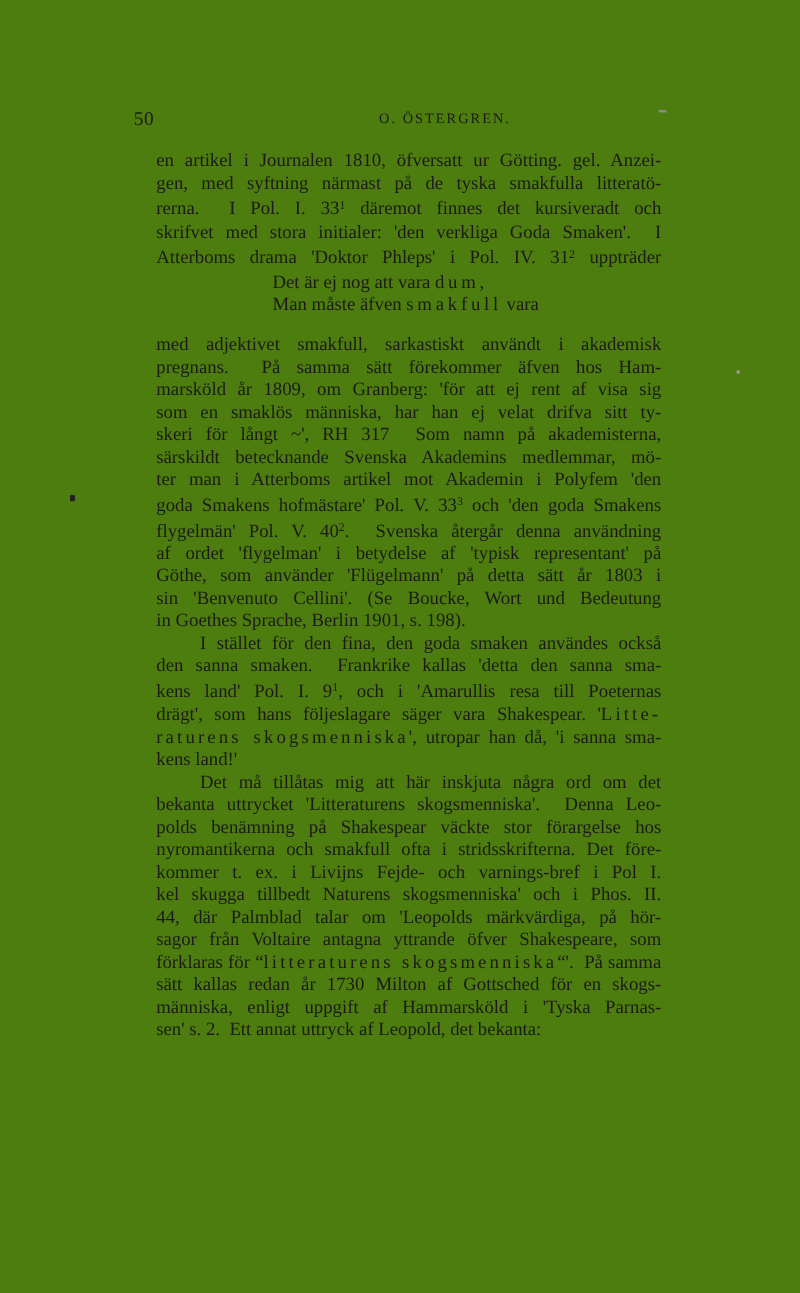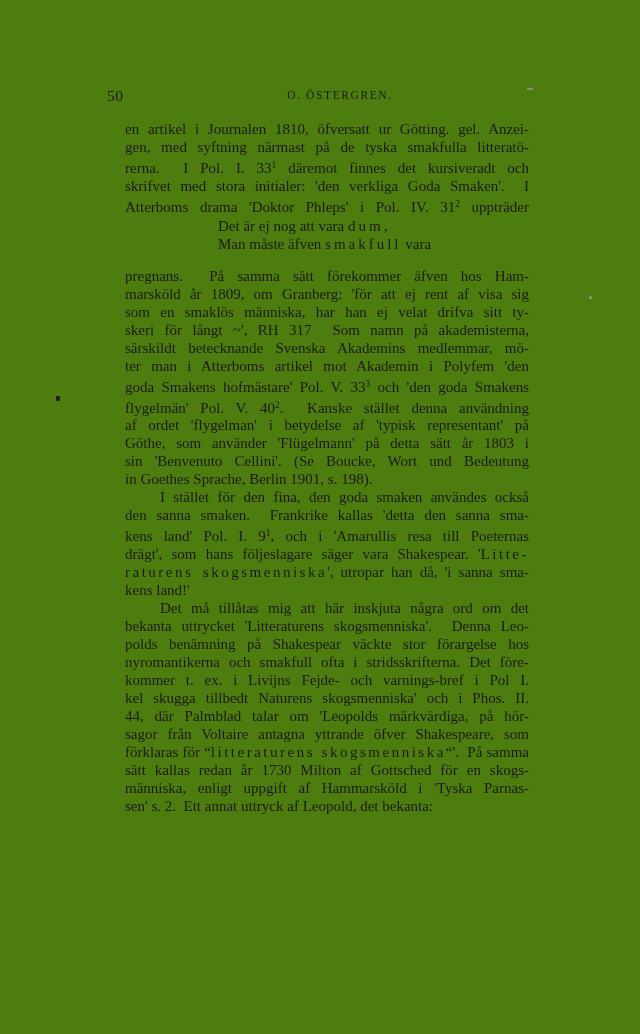--- a/index.html
+++ b/index.html
@@ -4,21 +4,21 @@
 <style>
   html,body { margin:0; padding:0; background:#e9e9e9; }
   .page {
     position:relative; width:640px; height:1034px;
     background:#4d7c0f; overflow:hidden;
     font-family:"Liberation Serif","DejaVu Serif",serif;
     color:#1c1b19;
   }
   .header-row { position:absolute; top:87px; left:0; width:640px; height:20px; }
   .page-num { position:absolute; left:107px; top:0; font-size:15.5px; letter-spacing:0.5px; }
-  .running  { position:absolute; left:125px; top:2px; width:430px; text-align:center;
+  .running  { position:absolute; left:141px; top:2px; width:430px; text-align:center;
               font-size:11.5px; letter-spacing:1.6px; }
   .text-block { position:absolute; left:125px; top:120px; width:404px; }
   .line {
     font-size:15px; line-height:18px; white-space:pre-wrap;
     text-align:justify; text-align-last:justify;
   }
   .line.last { text-align-last:left; }
   .line.indent { text-indent:35px; }
   .block.verse { margin-top:2px; margin-bottom:14px; }
   .verse .line { margin-left:93px; text-align:left; text-align-last:left; }
@@ -46,28 +46,29 @@
         <div class="line just"><span>gen, med syftning närmast på de tyska smakfulla litteratö-</span></div>
         <div class="line just"><span>rerna.  I Pol. I. 33</span><span class="sup">1</span><span> däremot finnes det kursiveradt och</span></div>
         <div class="line just"><span>skrifvet med stora initialer: 'den verkliga </span><span class="it">Goda Smaken</span><span>'.  I</span></div>
         <div class="line just"><span>Atterboms drama 'Doktor Phleps' i Pol. IV. 31</span><span class="sup">2</span><span> uppträder</span></div>
       </div>
       <div class="block verse">
         <div class="line last"><span>Det är ej nog att vara </span><span class="spaced">dum</span><span>,</span></div>
         <div class="line last"><span>Man måste äfven </span><span class="spaced">smakfull</span><span> vara</span></div>
       </div>
       <div class="block para">
+        <div class="line just"><span>med adjektivet </span><span class="it">smakfull</span><span>, sarkastiskt användt i akademisk</span></div>
         <div class="line just"><span>pregnans.  På samma sätt förekommer äfven hos Ham-</span></div>
         <div class="line just"><span>marsköld år 1809, om Granberg: 'för att ej rent af visa sig</span></div>
         <div class="line just"><span>som en </span><span class="it">smaklös</span><span> människa, har han ej velat drifva sitt ty-</span></div>
         <div class="line just"><span>skeri för långt ~', RH 317  Som namn på akademisterna,</span></div>
         <div class="line just"><span>särskildt betecknande Svenska Akademins medlemmar, mö-</span></div>
         <div class="line just"><span>ter man i Atterboms artikel mot Akademin i Polyfem '</span><span class="it">den</span></div>
         <div class="line just"><span class="it">goda Smakens hofmästare</span><span>' Pol. V. 33</span><span class="sup">3</span><span> och '</span><span class="it">den goda Smakens</span></div>
-        <div class="line just"><span class="it">flygelmän</span><span>' Pol. V. 40</span><span class="sup">2</span><span>.  Kanske stället denna användning</span></div>
+        <div class="line just"><span class="it">flygelmän</span><span>' Pol. V. 40</span><span class="sup">2</span><span>.  Svenska återgår denna användning</span></div>
         <div class="line just"><span>af ordet 'flygelman' i betydelse af 'typisk representant' på</span></div>
         <div class="line just"><span>Göthe, som använder 'Flügelmann' på detta sätt år 1803 i</span></div>
         <div class="line just"><span>sin 'Benvenuto Cellini'. (Se Boucke, Wort und Bedeutung</span></div>
         <div class="line last"><span>in Goethes Sprache, Berlin 1901, s. 198).</span></div>
       </div>
       <div class="block para">
         <div class="line just indent"><span>I stället för </span><span class="it">den fina, den goda</span><span> smaken användes också</span></div>
         <div class="line just"><span class="it">den sanna smaken</span><span>.  Frankrike kallas 'detta </span><span class="it">den sanna sma-</span></div>
         <div class="line just"><span class="it">kens</span><span> land' Pol. I. 9</span><span class="sup">1</span><span>, och i 'Amarullis resa till Poeternas</span></div>
         <div class="line just"><span>drägt', som hans följeslagare säger vara Shakespear. '</span><span class="spaced">Litte-</span></div>

